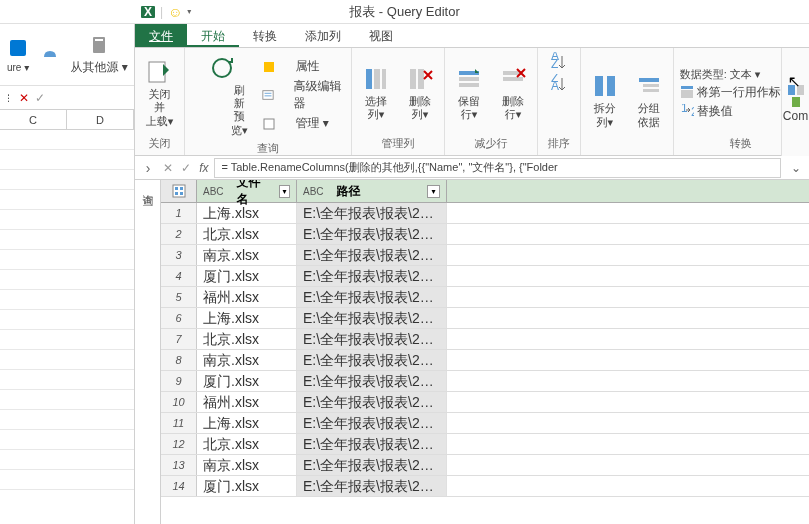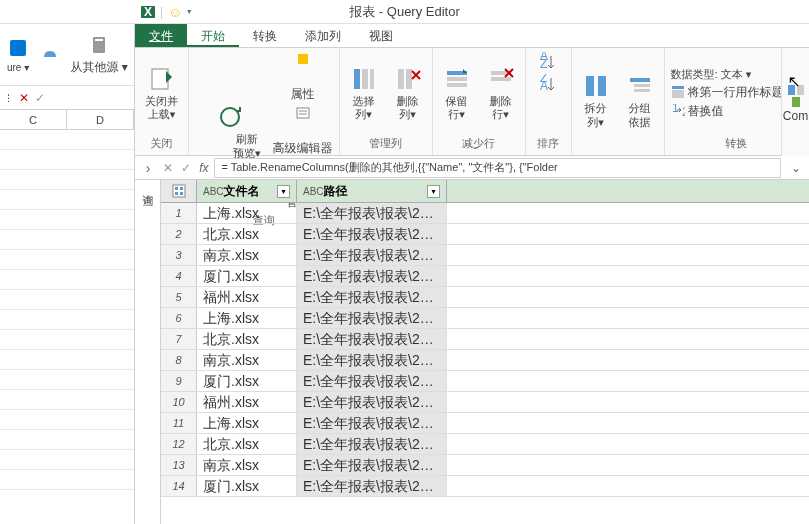--- a/index.html
+++ b/index.html
@@ -34,42 +34,42 @@
     
     
     .ribbon { display: flex; height: 108px; border-bottom: 1px solid #d0d0d0; background: #fafafa; }
     .ribbon-group { display: flex; flex-direction: column; border-right: 1px solid #e0e0e0; padding: 4px 6px; }
     .ribbon-group-content { flex: 1; display: flex; align-items: center; gap: 8px; }
     .ribbon-group-label { text-align: center; font-size: 11px; color: #666; padding-top: 2px; }
     .big-btn { display: flex; flex-direction: column; align-items: center; gap: 2px; cursor: pointer; padding: 2px 4px; }
     .big-btn-icon { width: 28px; height: 28px; }
     .big-btn-label { font-size: 11px; color: #444; text-align: center; line-height: 1.2; }
     .small-btns { display: flex; flex-direction: column; gap: 3px; }
-    .small-btn { display: flex; align-items: center; gap: 20px; cursor: pointer; font-size: 11px; color: #444; flex-direction: column; }
+    .small-btn { display: flex; align-items: center; gap: 20px; cursor: pointer; font-size: 11px; color: #444; }
     .small-btn-icon { width: 14px; height: 14px; }
     .right-stack { display: flex; flex-direction: column; gap: 2px; justify-content: center; }
     .right-item { font-size: 11px; color: #444; display: flex; align-items: center; gap: 3px; cursor: pointer; white-space: nowrap; }
     
     
     .formula-bar { display: flex; height: 24px; border-bottom: 1px solid #d0d0d0; align-items: center; padding: 0 4px; gap: 6px; }
     .collapse-btn { width: 18px; text-align: center; color: #666; cursor: pointer; font-size: 14px; }
     .fx-btns { display: flex; gap: 8px; align-items: center; }
     .fx-btn { color: #999; cursor: pointer; }
     .fx-label { font-style: italic; color: #666; }
     .formula-input { flex: 1; border: 1px solid #d0d0d0; height: 20px; padding: 0 6px; font-size: 11px; color: #444; outline: none; }
     .formula-dropdown { color: #666; cursor: pointer; padding: 0 4px; }
     
     
     .grid-area { flex: 1; display: flex; overflow: hidden; }
     .side-icons { width: 26px; border-right: 1px solid #d0d0d0; display: flex; flex-direction: column; align-items: center; padding-top: 6px; gap: 6px; }
     .side-icon { color: #666; cursor: pointer; font-size: 11px; writing-mode: vertical-rl; text-orientation: upright; }
     .grid { flex: 1; overflow: auto; }
     .grid-header { display: flex; background: #d4e6d4; border-bottom: 1px solid #aaa; position: sticky; top: 0; }
     .row-num-header { width: 36px; border-right: 1px solid #aaa; background: #e8e8e8; display: flex; align-items: center; justify-content: center; height: 22px; }
-    .col-header { border-right: 1px solid #aaa; padding: 0 6px; height: 22px; display: flex; align-items: center; gap: 0; background: #d4e6d4; }
+    .col-header { border-right: 1px solid #aaa; padding: 0 6px; height: 22px; display: flex; align-items: center; gap: 13px; background: #d4e6d4; }
     .col1 { width: 100px; }
     .col2 { width: 150px; }
     .col-type-icon { font-size: 10px; color: #555; }
     .col-filter { margin-left: auto; border: 1px solid #999; width: 13px; height: 13px; display: flex; align-items: center; justify-content: center; font-size: 8px; background: #fff; cursor: pointer; }
     .grid-row { display: flex; border-bottom: 1px solid #ddd; height: 21px; }
     .row-num { width: 36px; border-right: 1px solid #ccc; text-align: center; line-height: 21px; font-size: 11px; background: #f3f3f3; font-style: italic; color: #555; }
     .cell { border-right: 1px solid #e0e0e0; padding: 0 6px; line-height: 21px; font-size: 14px; color: #333; white-space: nowrap; overflow: hidden; text-overflow: ellipsis; }
     .cell.col2 { background: #e5e5e5; }
     
     

